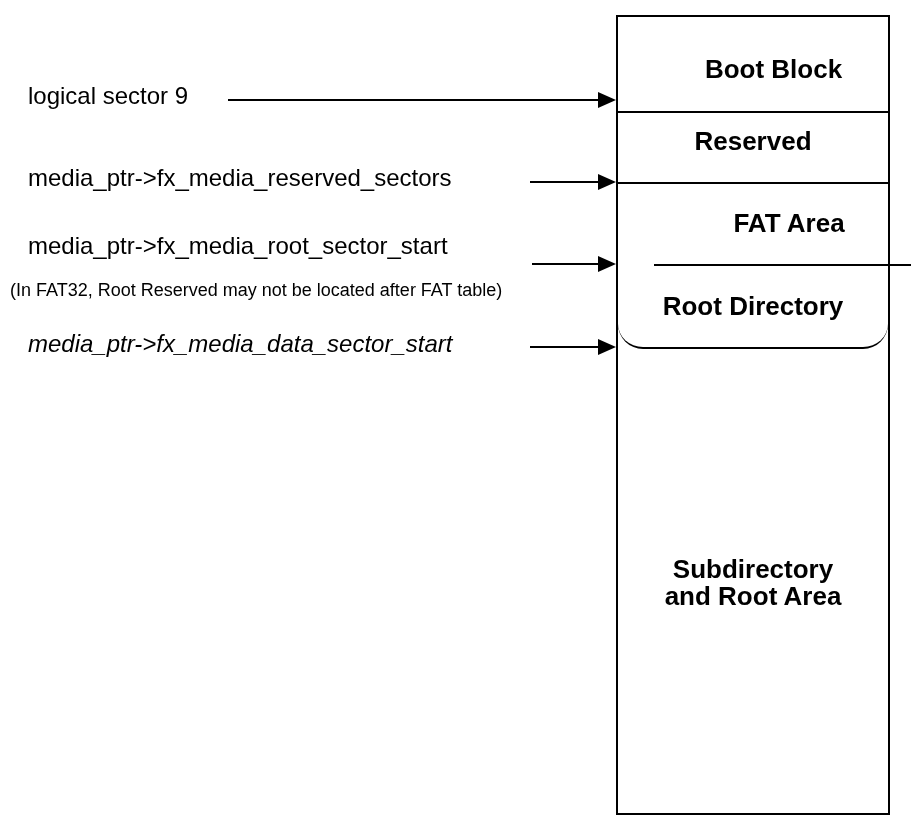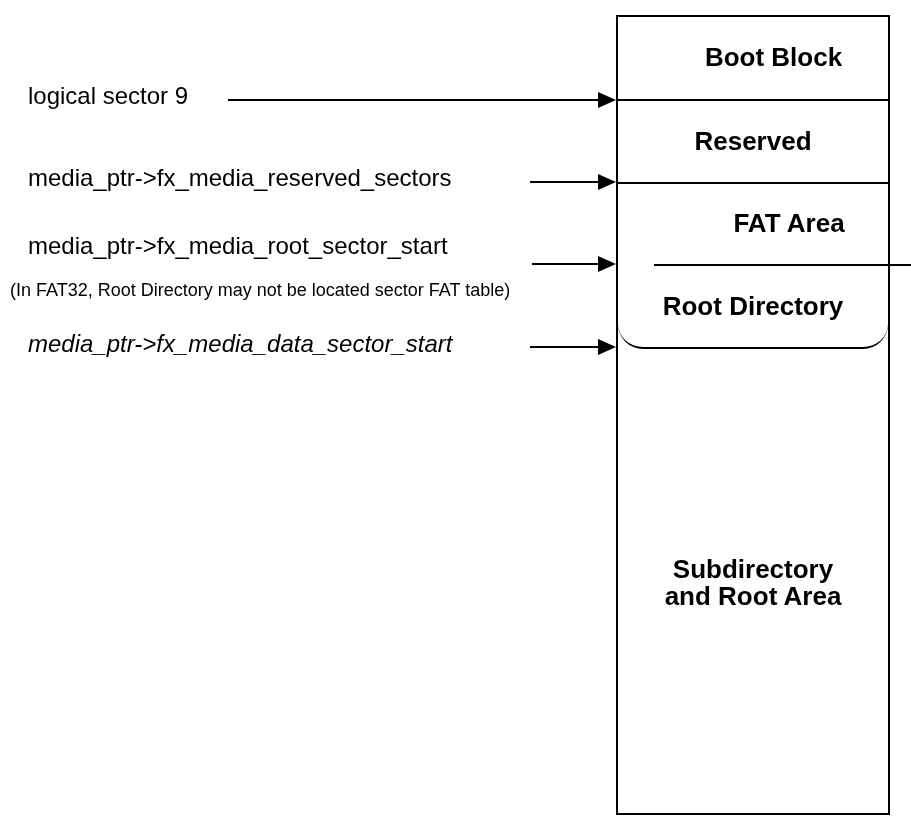--- a/index.html
+++ b/index.html
@@ -86,21 +86,21 @@
 </style>
 </head>
 <body>
 
 <div id="canvas">
 
   <div id="annotations">
       <div class="anno" style="left: 28px; top: 84px;">logical sector 9</div>
       <div class="anno" style="left: 28px; top: 166px;">media_ptr-&gt;fx_media_reserved_sectors</div>
       <div class="anno" style="left: 28px; top: 234px; text-align: right;">media_ptr-&gt;fx_media_root_sector_start</div>
-      <div class="anno note" style="left: 10px; top: 281px;">(In FAT32, Root Directory may not be located sector FAT table)</div>
+      <div class="anno note" style="left: 10px; top: 281px;">(In FAT32, Root Reserved may not be located after FAT table)</div>
       <div class="anno" style="left: 28px; top: 332px; font-style: italic;">media_ptr-&gt;fx_media_data_sector_start</div>
     </div>
 
   <div id="arrows">
       <div class="arrow" style="left: 228px; top: 92px; width: 388px;">
         <div class="shaft" style="width: 370px;"></div>
         <div class="head" style="left: 370px;"></div>
       </div>
       <div class="arrow" style="left: 530px; top: 174px; width: 86px;">
         <div class="shaft" style="width: 68px;"></div>
@@ -111,21 +111,21 @@
         <div class="head" style="left: 66px;"></div>
       </div>
       <div class="arrow" style="left: 530px; top: 339px; width: 86px;">
         <div class="shaft" style="width: 68px;"></div>
         <div class="head" style="left: 68px;"></div>
       </div>
     </div>
 
   <div class="media-box">
     <div id="regions">
-        <div class="region divided" style="top: 0px; height: 84px; padding-left: 41px;">
+        <div class="region divided" style="top: 12px; height: 84px; padding-left: 41px;">
           <span class="region-label">Boot Block</span>
         </div>
         <div class="region divided" style="top: 84px; height: 83px;">
           <span class="region-label">Reserved</span>
         </div>
         <div class="region divided" style="top: 167px; height: 82px; margin-left: 36px;">
           <span class="region-label">FAT Area</span>
         </div>
         <div class="region divided" style="top: 249px; height: 83px; border-radius: 25px;">
           <span class="region-label">Root Directory</span>

